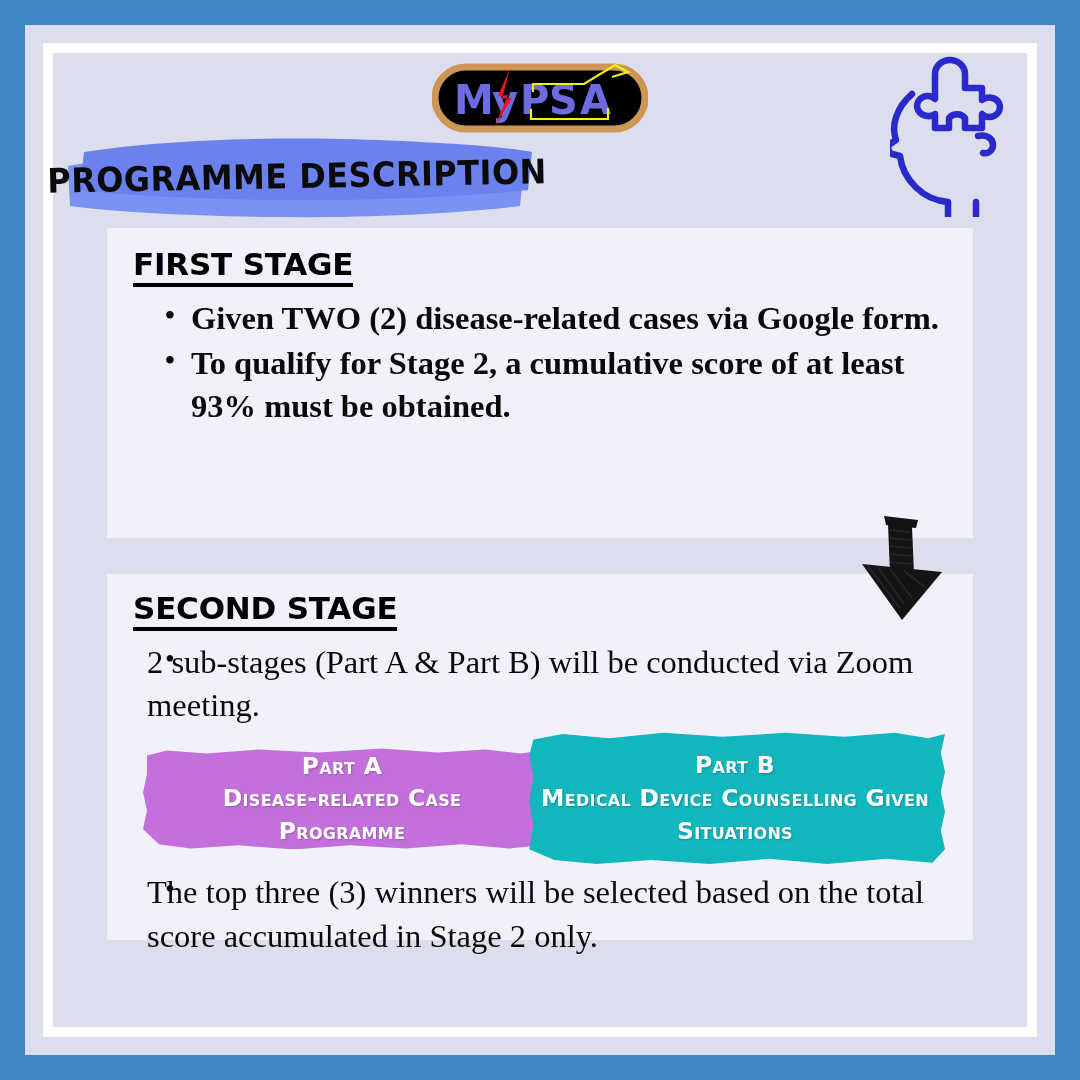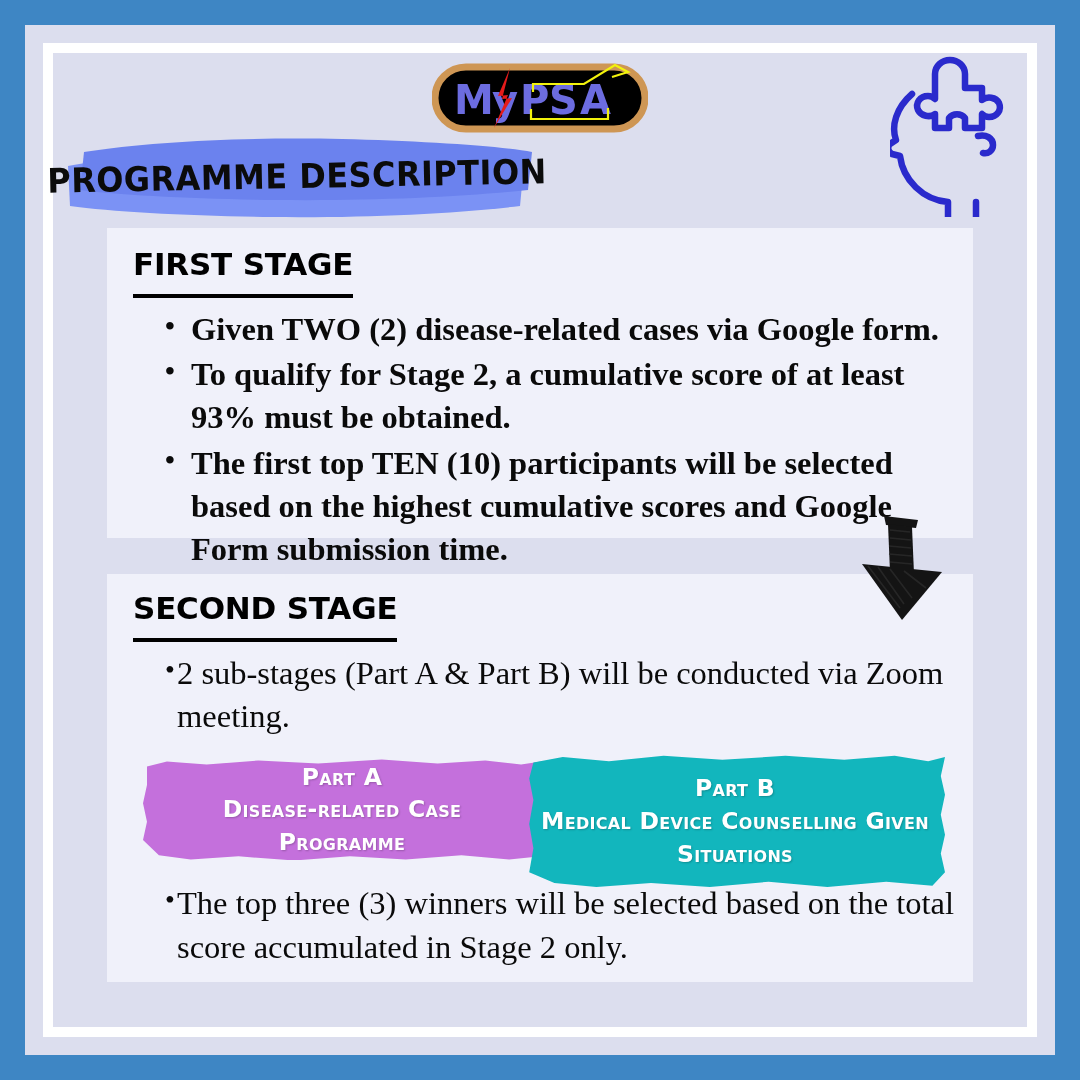--- a/index.html
+++ b/index.html
@@ -82,31 +82,31 @@
   }
 
   
   .panel {
     position: absolute;
     left: 107px;
     width: 866px;
     background: #F0F1FA;
   }
   #panel-first  { top: 228px;  height: 310px; }
-  #panel-second { top: 574px;  height: 408px; }
+  #panel-second { top: 574px;  height: 366px; }
 
   .stage-heading {
     font-family: "DejaVu Sans", sans-serif;
     font-weight: 700;
     font-size: 31px;
     color: #000;
     letter-spacing: -0.2px;
     display: inline-block;
     border-bottom: 4px solid #000;
-    padding-bottom: 12px;
+    padding-bottom: 1px;
     margin: 18px 0 6px 26px;
   }
   #panel-second .stage-heading { margin-top: 16px; }
 
   ul.bullets {
     list-style: none;
     margin: 4px 0 0 0;
     padding: 0;
   }
   ul.bullets li {
@@ -119,21 +119,21 @@
     padding-left: 78px;
   }
   ul.bullets li::before {
     content: "\2022";
     position: absolute;
     left: 52px;
     top: -1px;
     font-size: 28px;
   }
   #panel-first ul.bullets { margin-left: 6px; padding-right: 20px; font-weight: bold; }
-  #panel-second ul.bullets li { padding-left: 70px; }
+  #panel-second ul.bullets li { padding-left: 40px; }
   #panel-second ul.bullets li::before { left: 58px; }
 
   .bullets-top { margin-top: 8px; }
   .bullets-bottom { margin-top: 12px; }
 
   
   .sketch-arrow {
     position: absolute;
     left: 856px; top: 512px;
     width: 92px; height: 110px;
@@ -167,21 +167,21 @@
     font-size: 23.5px;
     line-height: 1.38;
     clip-path: polygon(
       1% 8%, 6% 3%, 16% 6%, 29% 2%, 44% 5%, 60% 1%, 74% 5%,
       86% 2%, 95% 6%, 100% 3%, 99% 18%, 100% 34%, 99% 50%,
       100% 66%, 99% 82%, 100% 96%, 92% 99%, 80% 95%, 66% 99%,
       52% 96%, 38% 100%, 24% 96%, 12% 99%, 4% 95%, 0% 80%,
       1% 62%, 0% 44%, 1% 26%);
   }
   #badge-b {
-    left: 418px; top: 12px;
+    left: 418px; top: 0px;
     width: 420px; height: 134px;
     background: #12B6BD;
     font-size: 23.5px;
     line-height: 1.40;
     clip-path: polygon(
       2% 6%, 9% 2%, 20% 5%, 33% 1%, 47% 4%, 62% 1%, 76% 4%,
       88% 1%, 96% 5%, 100% 2%, 99% 16%, 100% 30%, 99% 45%,
       100% 60%, 99% 74%, 100% 88%, 97% 98%, 86% 95%, 72% 99%,
       58% 95%, 44% 99%, 30% 96%, 17% 99%, 7% 96%, 1% 88%,
       2% 70%, 1% 52%, 2% 34%, 1% 18%);
@@ -239,21 +239,20 @@
                L466 62 C400 69 310 73 215 72 C135 71 55 67 18 62 Z" fill="#6B82EE"></path>
     </svg>
     <div class="title-text">Programme Description</div>
   </div>
 
   <div class="panel" id="panel-first">
     <div class="stage-heading">FIRST STAGE</div>
     <ul class="bullets">
       <li>Given TWO (2) disease-related cases via Google form.</li>
       <li>To qualify for Stage 2, a cumulative score of at least 93% must be obtained.</li>
-      <li>The first top TEN (10) participants will be selected based on the highest cumulative scores and Google Form submission time.</li>
     </ul>
   </div>
 
   <div class="sketch-arrow">
     <svg viewBox="0 0 92 110" width="92" height="110" aria-hidden="true">
       <g fill="#141414">
         <path d="M28 4 L62 8 L60 16 L30 13 Z"></path>
         <path d="M32 12 L56 15 L58 62 L34 60 Z"></path>
         <path d="M6 52 L86 60 L46 108 Z"></path>
       </g>

